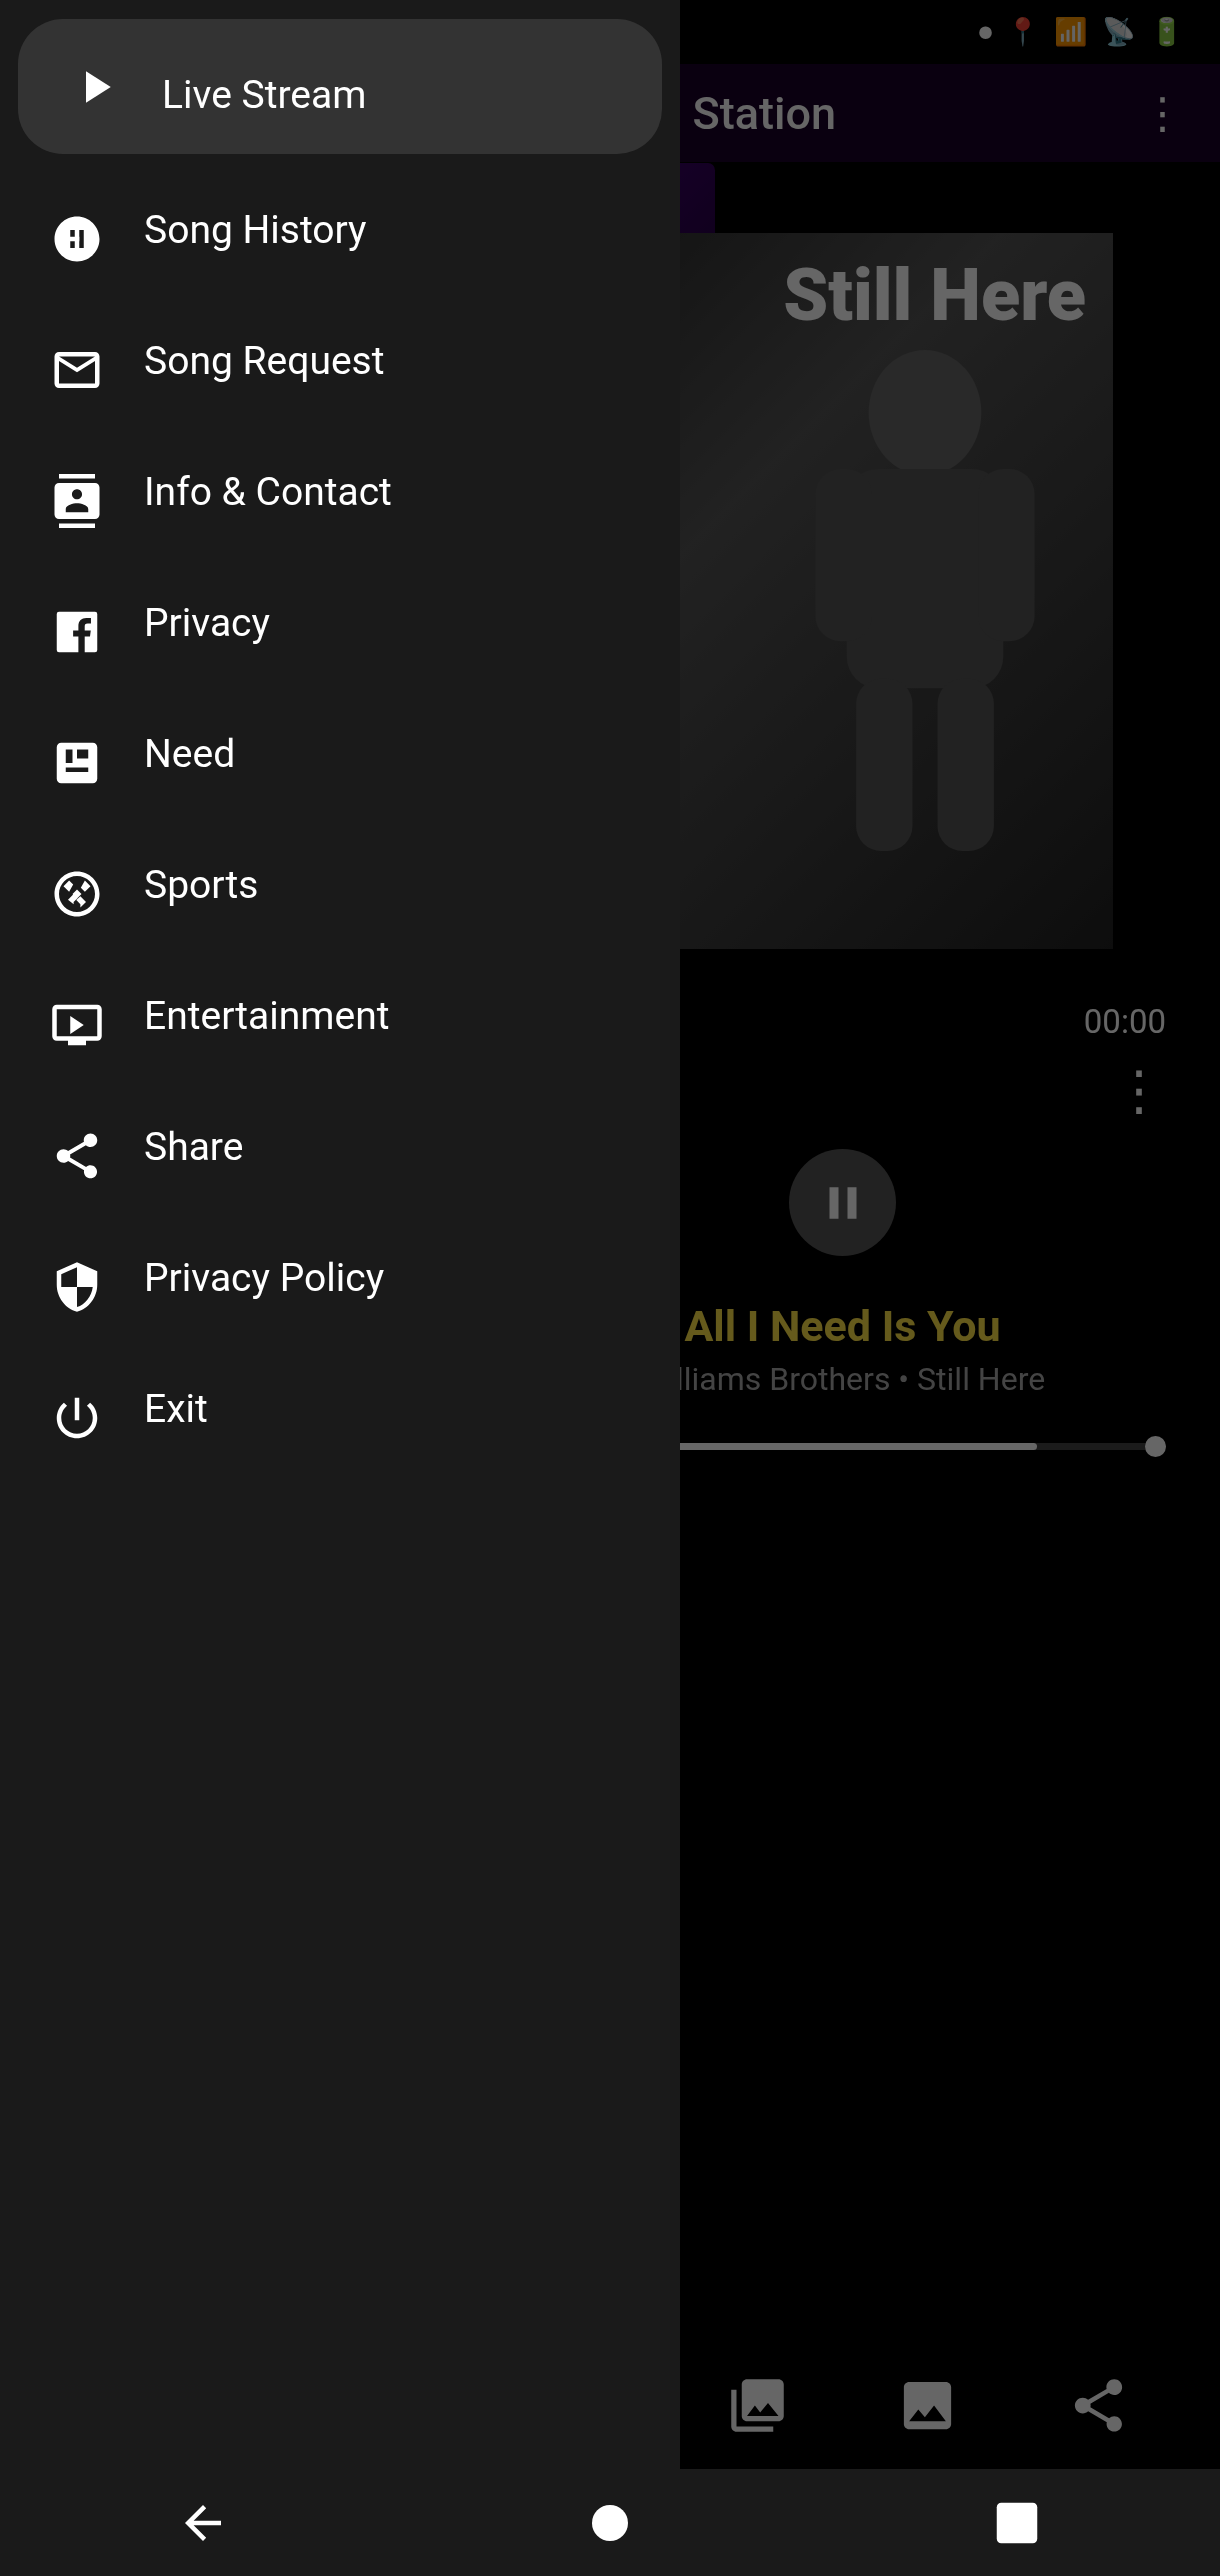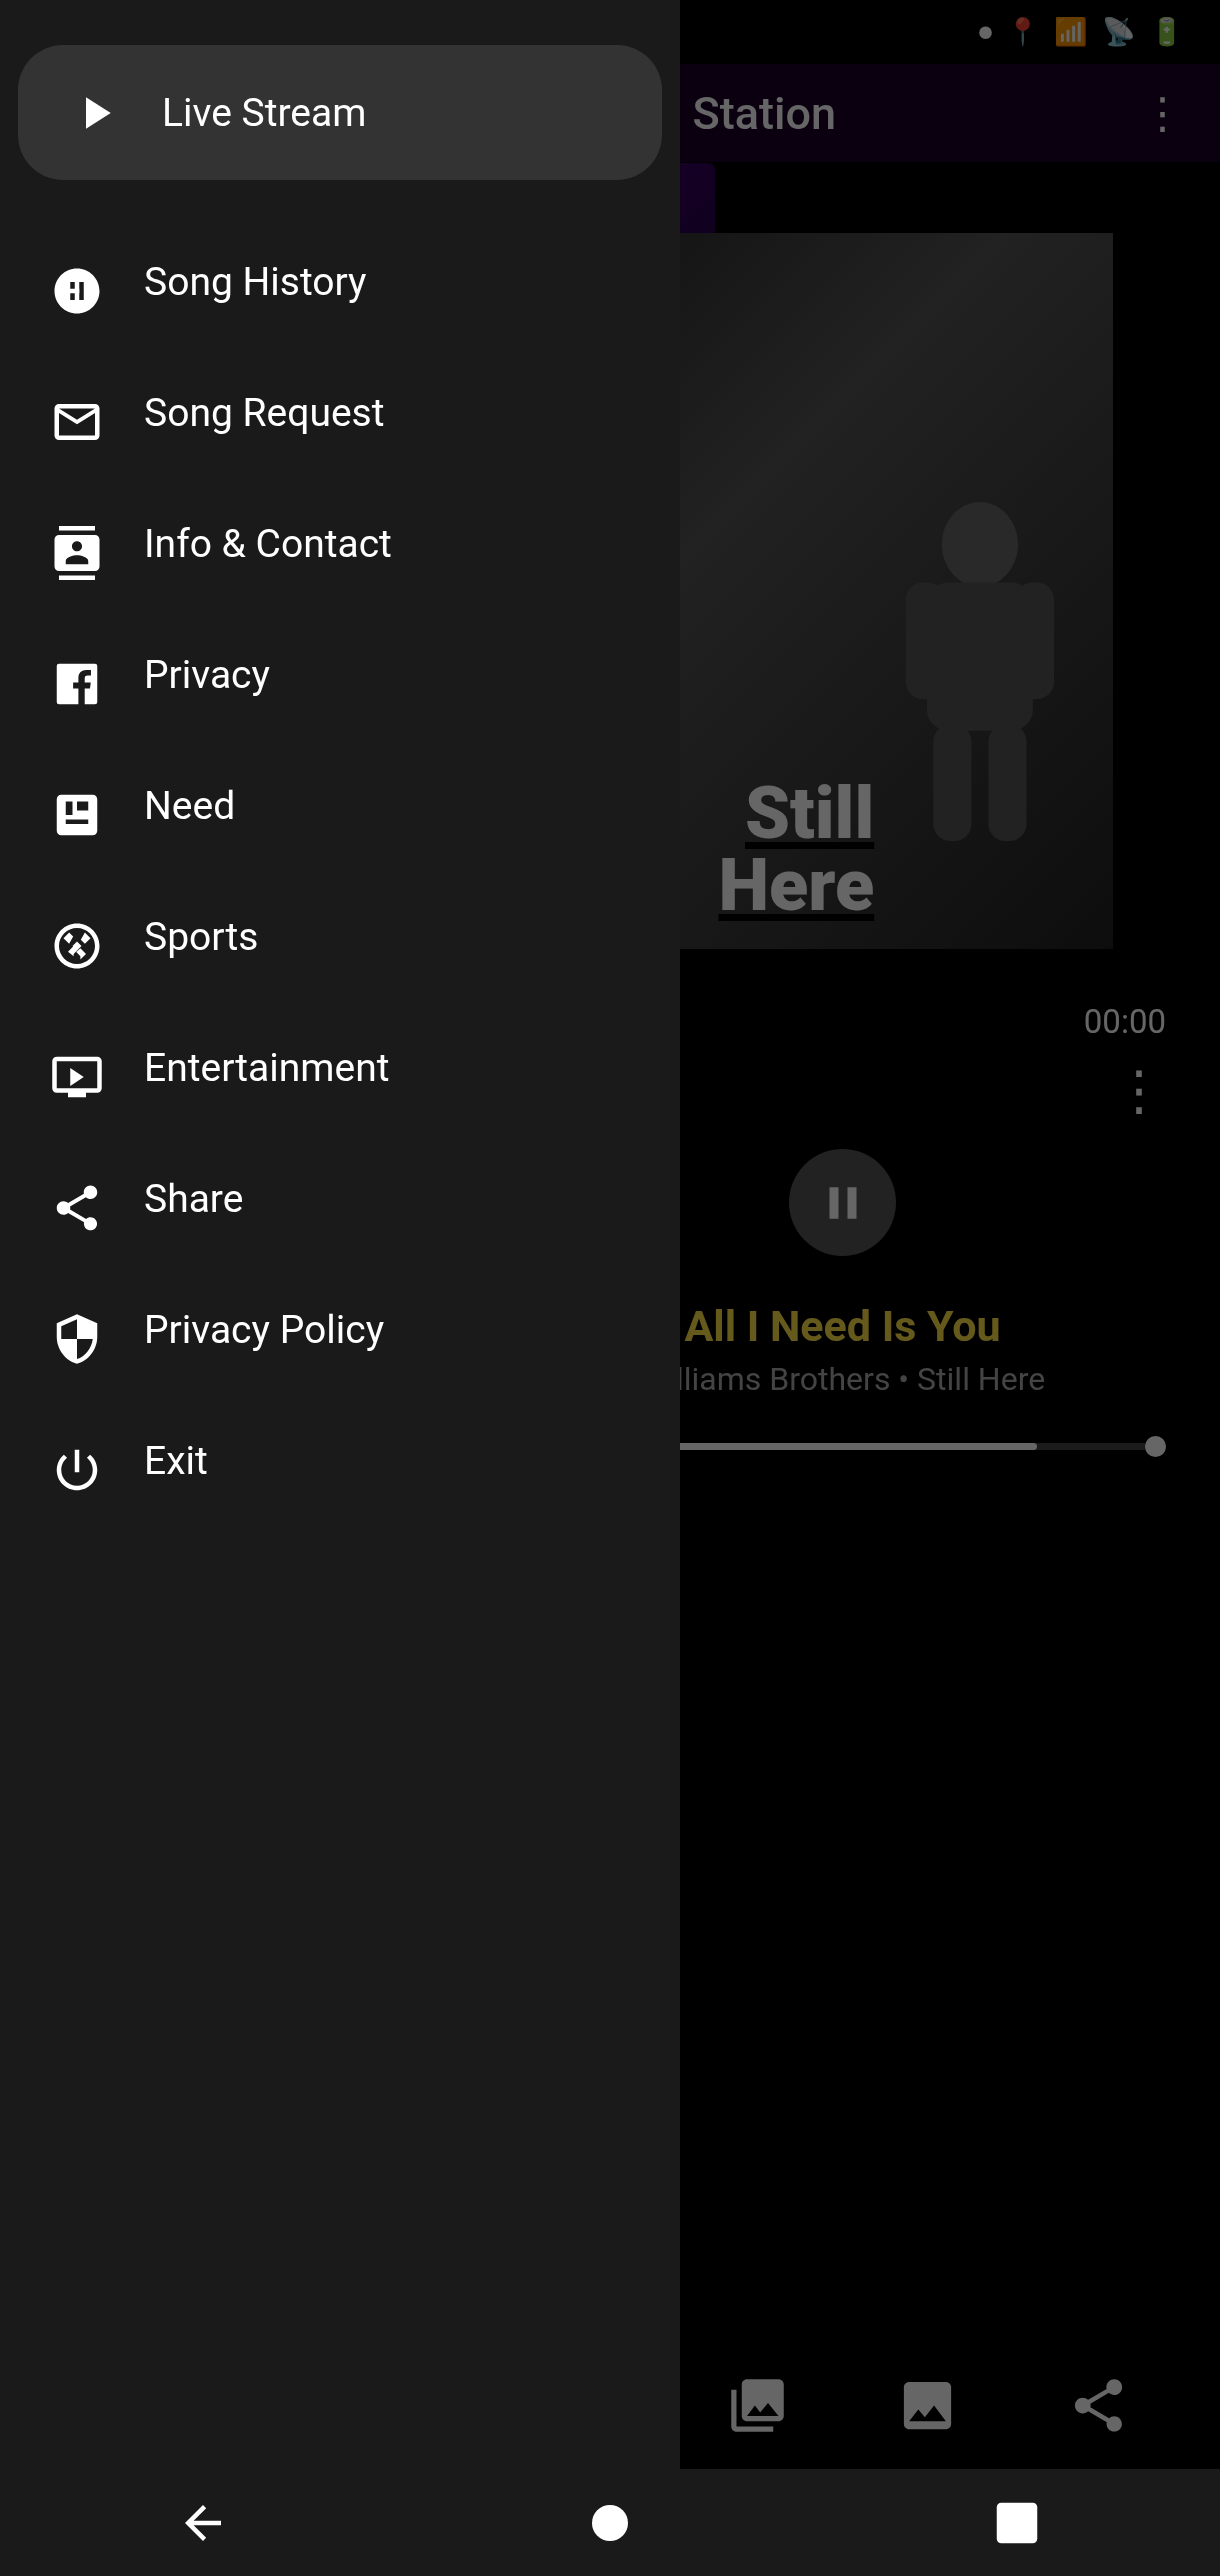--- a/index.html
+++ b/index.html
@@ -127,25 +127,24 @@
       background: linear-gradient(180deg, #2a2a2a 0%, #1a1a1a 100%);
       overflow: hidden;
       z-index: 10;
     }
 
     .album-art-overlay {
       width: 100%;
       height: 100%;
       background: linear-gradient(135deg, #333 0%, #555 30%, #222 100%);
       display: flex;
-      flex-direction: row;
+      flex-direction: column;
       align-items: flex-end;
       justify-content: flex-start;
       padding: 27px;
-      text-decoration: underline;
     }
 
     .still-here-text {
       color: #fff;
       font-size: 72px;
       font-weight: 900;
       text-align: right;
       line-height: 1;
     }
 
@@ -167,25 +166,25 @@
       left: 0;
       width: 680px;
       height: 100%;
       background: #1a1a1a;
       z-index: 300;
     }
 
     
     .drawer-item-live {
       display: flex;
-      align-items: center;
+      align-items: flex-end;
       padding: 36px 45px;
       background: #333;
       border-radius: 45px;
-      margin: 45px 18px;
+      margin: 19px 18px;
       cursor: pointer;
     }
 
     .drawer-item {
       display: flex;
       align-items: flex-start;
       padding: 34px 45px;
       cursor: pointer;
     }
 

